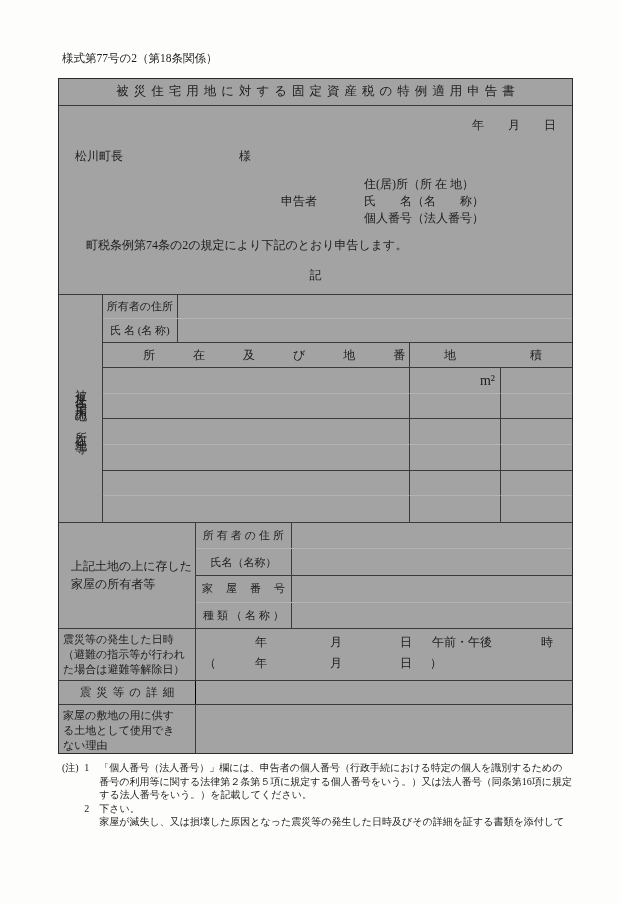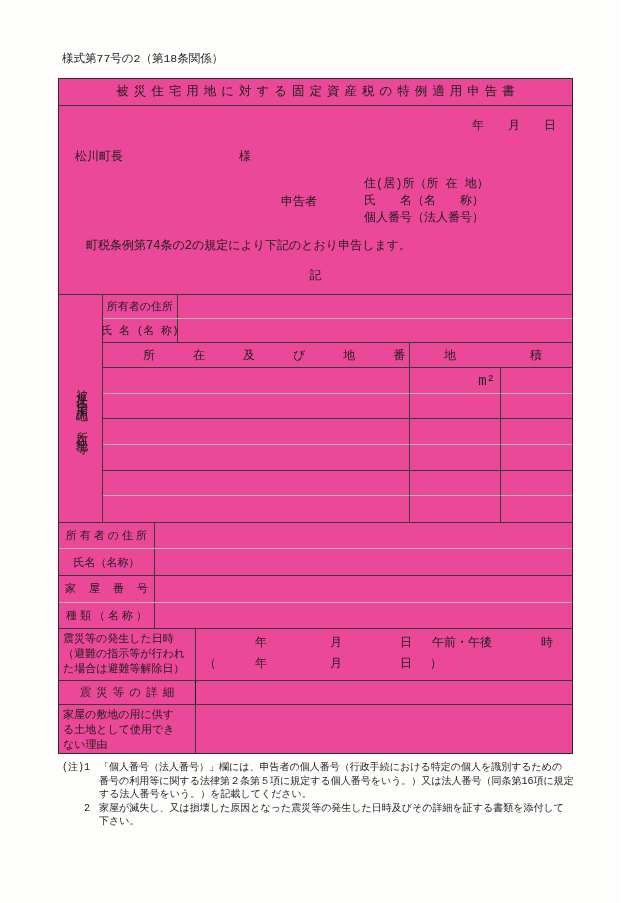--- a/index.html
+++ b/index.html
@@ -1,26 +1,26 @@
 <!DOCTYPE html>
 <html><head>
 <meta charset="utf-8">
 <style>
   * { margin:0; padding:0; box-sizing:border-box; }
   html,body { background:#ffffff; }
   .page {
     position:relative; width:620px; height:903px; background:#fdfdfc;
-    font-family:Liberation Mono, monospace; color:#1c1c1c;
+    font-family:Liberation Serif, serif; color:#1c1c1c;
     overflow:hidden;
   }
   .stamp { position:absolute; left:62px; top:51px; font-size:11.5px; }
 
   .formbox {
     position:absolute; left:58px; top:78px; width:515px; height:676px;
-    border:1.6px solid #2d2d2d; display:flex; flex-direction:column; background:#ec4899;
+    border:1.6px solid #2d2d2d; display:flex; flex-direction:column; background:#a3a3a3;
   }
   .title-row {
     height:27px; border-bottom:1px solid #3a3a3a;
     display:flex; align-items:center; justify-content:center;
     font-size:12.5px; letter-spacing:5px; text-indent:5px; white-space:nowrap;
   }
 
   .preamble { height:190px; border-bottom:1px solid #3a3a3a; position:relative; font-size:12px; }
   .date-line { position:absolute; top:11px; right:16px; white-space:pre; }
   .addressee { position:absolute; top:42px; left:16px; }
@@ -168,20 +168,22 @@
           <div class="parcel">
             <div class="c1"></div>
             <div class="c2"></div>
             <div class="c3"></div>
           </div>
         </div>
       </div>
     </div>
 
     <div class="sec2">
+      <div class="sec2-label">上記土地の上に存した
+家屋の所有者等</div>
       <div class="sec2-rows">
         <div class="s2row b-light">
           <div class="s2sub ls-med">所有者の住所</div>
           <div class="s2val"></div>
         </div>
         <div class="s2row b-dark">
           <div class="s2sub">氏名（名称）</div>
           <div class="s2val"></div>
         </div>
         <div class="s2row b-light">
@@ -234,20 +236,20 @@
         <div class="note-num">1</div>
         <div class="note-lines">
           <div>「個人番号（法人番号）」欄には、申告者の個人番号（行政手続における特定の個人を識別するための</div>
           <div>番号の利用等に関する法律第２条第５項に規定する個人番号をいう。）又は法人番号（同条第16項に規定</div>
           <div>する法人番号をいう。）を記載してください。</div>
         </div>
       </div>
       <div class="note-item">
         <div class="note-num">2</div>
         <div class="note-lines">
+          <div>下さい。</div>
           <div>家屋が滅失し、又は損壊した原因となった震災等の発生した日時及びその詳細を証する書類を添付して</div>
-          <div>下さい。</div>
         </div>
       </div>
     </div>
   </div>
 
 </div>
 
 </body></html>

